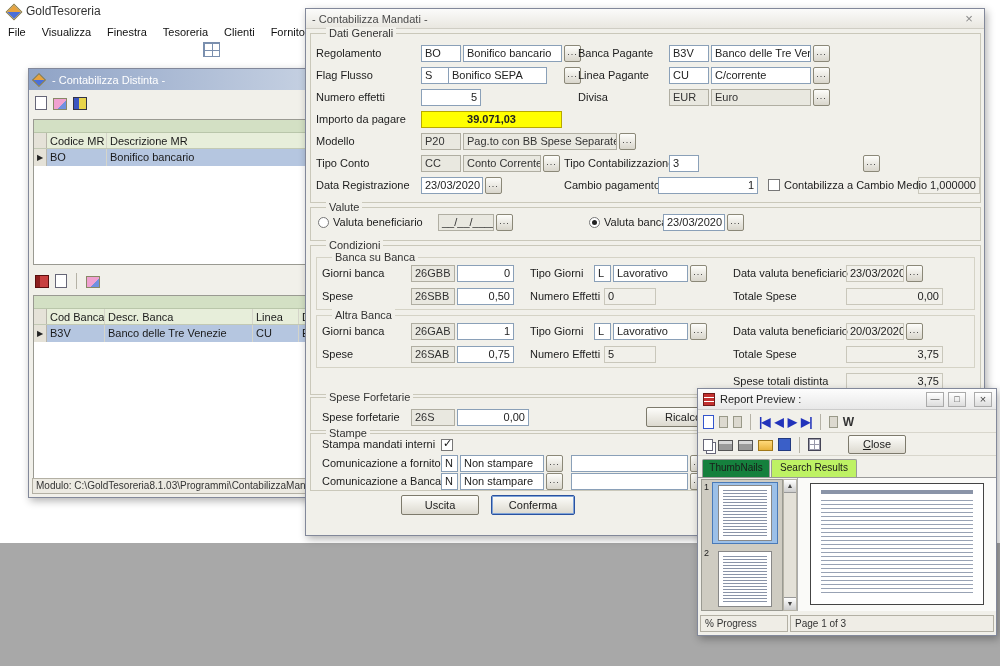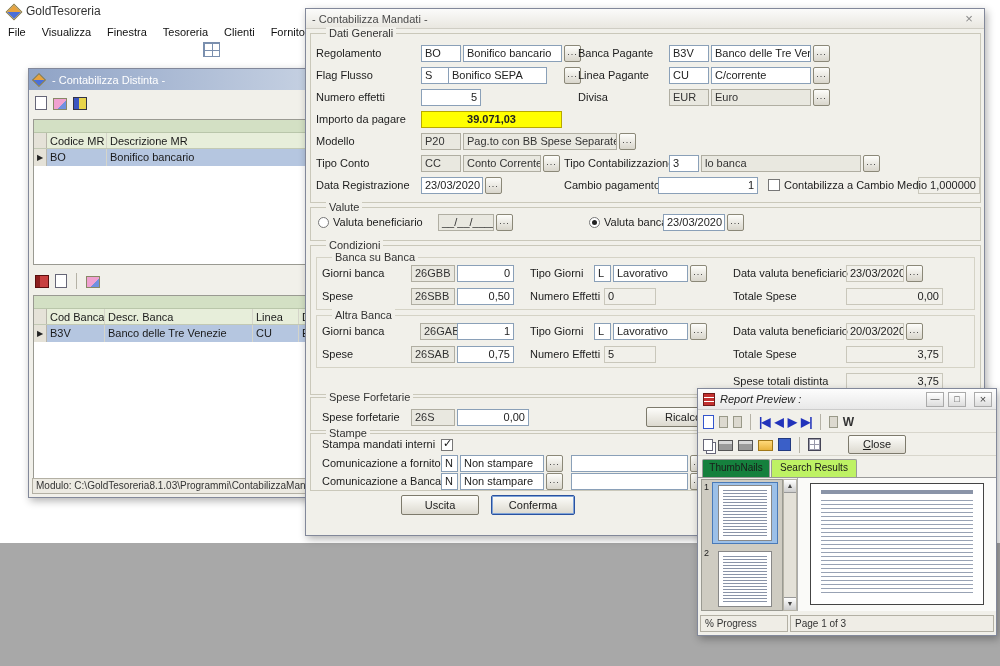--- a/index.html
+++ b/index.html
@@ -80,21 +80,21 @@
              overflow:hidden; white-space:nowrap; }
 
   
   .mtitle { height:20px; display:flex; align-items:center; background:linear-gradient(#fbfbfa,#e9e7e0);
             border-bottom:1px solid #cfcdc4; padding:0 6px; color:#4a4a4a; }
   .mclose { margin-left:auto; width:18px; text-align:center; font-size:13px; color:#888; cursor:default; }
   .mstatus { position:absolute; left:5px; top:510px; color:#333; white-space:nowrap; }
 
   
   .ptitle { height:21px; display:flex; align-items:center; gap:5px; padding:0 5px;
-            background:linear-gradient(#fdfdfd,#e8e8e8); border-bottom:1px solid #ccc; color:#222;font-style:italic; }
+            background:linear-gradient(#fdfdfd,#e8e8e8); border-bottom:1px solid #ccc; color:#222; }
   .pbtn { width:18px; height:15px; border:1px solid #aaa; background:linear-gradient(#fff,#ddd);
           font-size:9px; line-height:13px; text-align:center; color:#444; }
   .ptb { position:absolute; left:0; right:0; display:flex; align-items:center; gap:5px; padding:0 5px;
          height:22px; background:#f1f0ea; border-bottom:1px solid #d8d6cc; }
   .nav { color:#2233bb; font-weight:bold; font-size:12px; letter-spacing:-1px; cursor:default; }
   .pclose { position:relative; width:58px; height:19px; background:linear-gradient(#fdfdfa,#dcd9cf);
             border:1px solid #7d7a6c; border-radius:2px; text-align:center; line-height:17px; display:inline-block; }
   .pclose::first-letter { text-decoration:underline; }
   .ptab { position:absolute; height:18px; border:1px solid #999; border-bottom:none; background:#bef264;
           font-size:10px; text-align:center; line-height:16px; border-radius:2px 2px 0 0; }
@@ -249,21 +249,20 @@
   <div class="fld gray" style="left:157px;top:124px;width:154px">Pag.to con BB Spese Separate</div>
   <div class="dots" style="left:313px;top:124px">...</div>
 
   <span class="lbl" style="left:10px;top:146px">Tipo Conto</span>
   <div class="fld gray" style="left:115px;top:146px;width:40px">CC</div>
   <div class="fld gray" style="left:157px;top:146px;width:78px">Conto Corrente</div>
   <div class="dots" style="left:237px;top:146px">...</div>
 
   <span class="lbl" style="left:258px;top:146px">Tipo Contabilizzazione</span>
   <div class="fld" style="left:363px;top:146px;width:30px">3</div>
-  <div class="fld gray" style="left:395px;top:146px;width:160px">lo banca</div>
   <div class="dots" style="left:557px;top:146px">...</div>
 
   <span class="lbl" style="left:10px;top:168px">Data Registrazione</span>
   <div class="fld" style="left:115px;top:168px;width:62px">23/03/2020</div>
   <div class="dots" style="left:179px;top:168px">...</div>
   <span class="lbl" style="left:258px;top:168px">Cambio pagamento</span>
   <div class="fld right" style="left:352px;top:168px;width:100px">1</div>
   <span class="cb" style="left:462px;top:170px"></span>
   <span class="lbl" style="left:478px;top:168px">Contabilizza a Cambio Medio</span>
   <div class="fld flat right" style="left:612px;top:168px;width:62px">1,000000</div>
@@ -290,21 +289,21 @@
 
   <span class="lbl" style="left:16px;top:279px">Spese</span>
   <div class="fld gray" style="left:105px;top:279px;width:44px">26SBB</div>
   <div class="fld right" style="left:151px;top:279px;width:57px">0,50</div>
   <span class="lbl" style="left:224px;top:279px">Numero Effetti</span>
   <div class="fld flat" style="left:298px;top:279px;width:52px">0</div>
   <span class="lbl" style="left:427px;top:279px">Totale Spese</span>
   <div class="fld flat right" style="left:540px;top:279px;width:97px">0,00</div>
 
   <span class="lbl" style="left:16px;top:314px">Giorni banca</span>
-  <div class="fld gray" style="left:114px;top:314px;width:44px">26GAB</div>
+  <div class="fld gray" style="left:105px;top:314px;width:44px">26GAB</div>
   <div class="fld right" style="left:151px;top:314px;width:57px">1</div>
   <span class="lbl" style="left:224px;top:314px">Tipo Giorni</span>
   <div class="fld" style="left:288px;top:314px;width:17px">L</div>
   <div class="fld" style="left:307px;top:314px;width:75px">Lavorativo</div>
   <div class="dots" style="left:384px;top:314px">...</div>
   <span class="lbl" style="left:427px;top:314px">Data valuta beneficiario</span>
   <div class="fld flat" style="left:540px;top:314px;width:58px">20/03/2020</div>
   <div class="dots" style="left:600px;top:314px">...</div>
 
   <span class="lbl" style="left:16px;top:337px">Spese</span>

